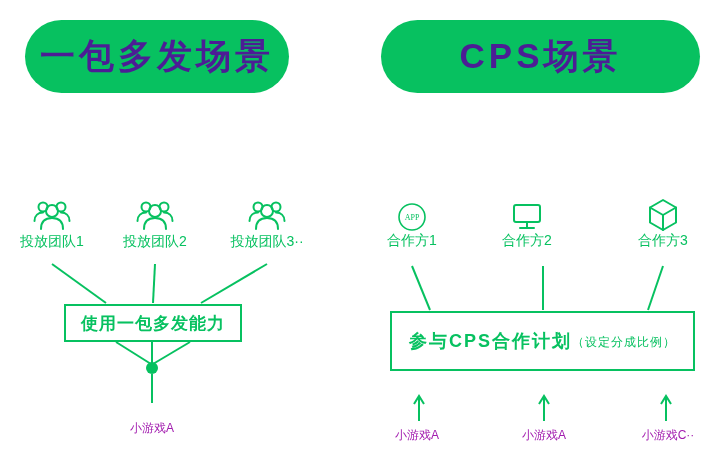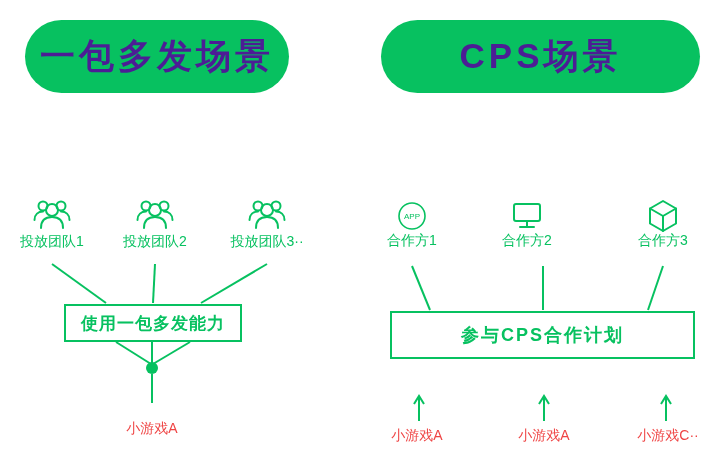--- a/index.html
+++ b/index.html
@@ -12,21 +12,21 @@
     display:flex; align-items:center; justify-content:center;
     color:#4c1d95; font-size:35px; font-weight:700; letter-spacing:4px;
   }
   .pill-left  { left:25px;  width:264px; }
   .pill-right { left:381px; width:319px; }
 
   .node {
     position:absolute; width:100px; display:flex; flex-direction:column; align-items:center;
     color:#07c160;
   }
-  .icon-wrap { display:flex; align-items:center; justify-content:center; }
+  .icon-wrap { display:flex; align-items:flex-end; justify-content:center;font-family:Liberation Serif, serif; }
   .team .icon-wrap { height:40px; }
   .partner .icon-wrap { height:32px; }
   .node-label { font-size:14px; font-weight:500; white-space:nowrap; }
 
   .team-1 { left:2px;   top:193px; }
   .team-2 { left:105px; top:193px; }
   .team-3 { left:217px; top:193px; }
 
   .partner-1 { left:362px; top:200px; }
   .partner-2 { left:477px; top:200px; }
@@ -34,28 +34,28 @@
 
   .box {
     position:absolute; border:2px solid #07c160; background:#ffffff; color:#07c160;
     display:flex; align-items:center; justify-content:center; box-sizing:border-box;
   }
   .box-left {
     left:64px; top:304px; width:178px; height:38px;
     font-size:17px; font-weight:700; letter-spacing:1px;align-items:center;
   }
   .box-right {
-    left:390px; top:311px; width:305px; height:48px; 
+    left:390px; top:311px; width:305px; height:60px; 
   }
   .box-right .box-title { font-size:18px; font-weight:700; letter-spacing:2px; }
   .box-right .box-sub   { font-size:12px; margin-top:3px; letter-spacing:1px; }
 
   .out-label {
     position:absolute; transform:translateX(-50%);
-    color:#ef4444; font-size:14px; font-weight:500; white-space:nowrap;
+    color:#a21caf; font-size:12px; font-weight:500; white-space:nowrap;
   }
   .out-left  { left:152px; top:420px; }
   .out-r1    { left:417px; top:427px; }
   .out-r2    { left:544px; top:427px; }
   .out-r3    { left:668px; top:427px; }
 
   .overlay { position:absolute; left:0; top:0; pointer-events:none; }
   .stroke  { stroke:#07c160; stroke-width:2; fill:none; }
   .icon-stroke { stroke:#07c160; stroke-width:2; fill:none; stroke-linecap:round; stroke-linejoin:round; }
 </style>
@@ -170,20 +170,21 @@
       </svg>
     </span>
     <span class="node-label">合作方3</span>
   </div>
 
   <div class="box box-left">
     <span>使用一包多发能力</span>
   </div>
   <div class="box box-right">
     <span class="box-title">参与CPS合作计划</span>
+    <span class="box-sub">（设定分成比例）</span>
   </div>
 
   <span class="out-label out-left">小游戏A</span>
   <span class="out-label out-r1">小游戏A</span>
   <span class="out-label out-r2">小游戏A</span>
   <span class="out-label out-r3">小游戏C··</span>
 
 </div>
 
 </body></html>

